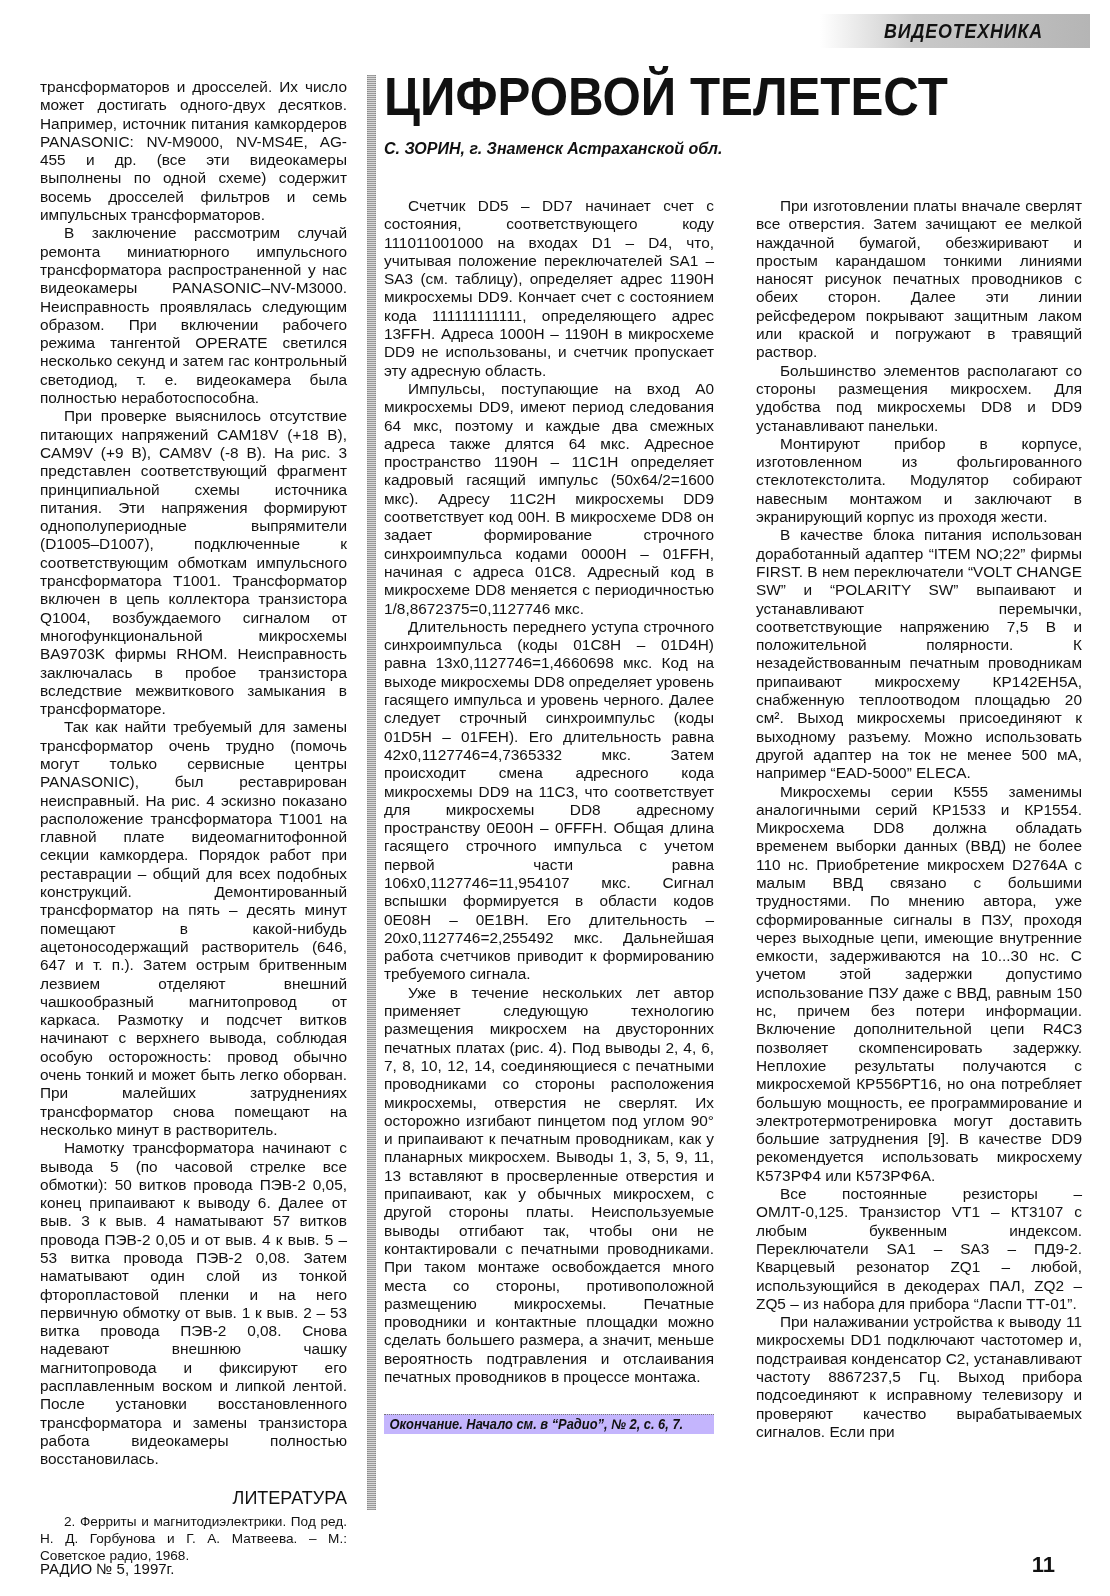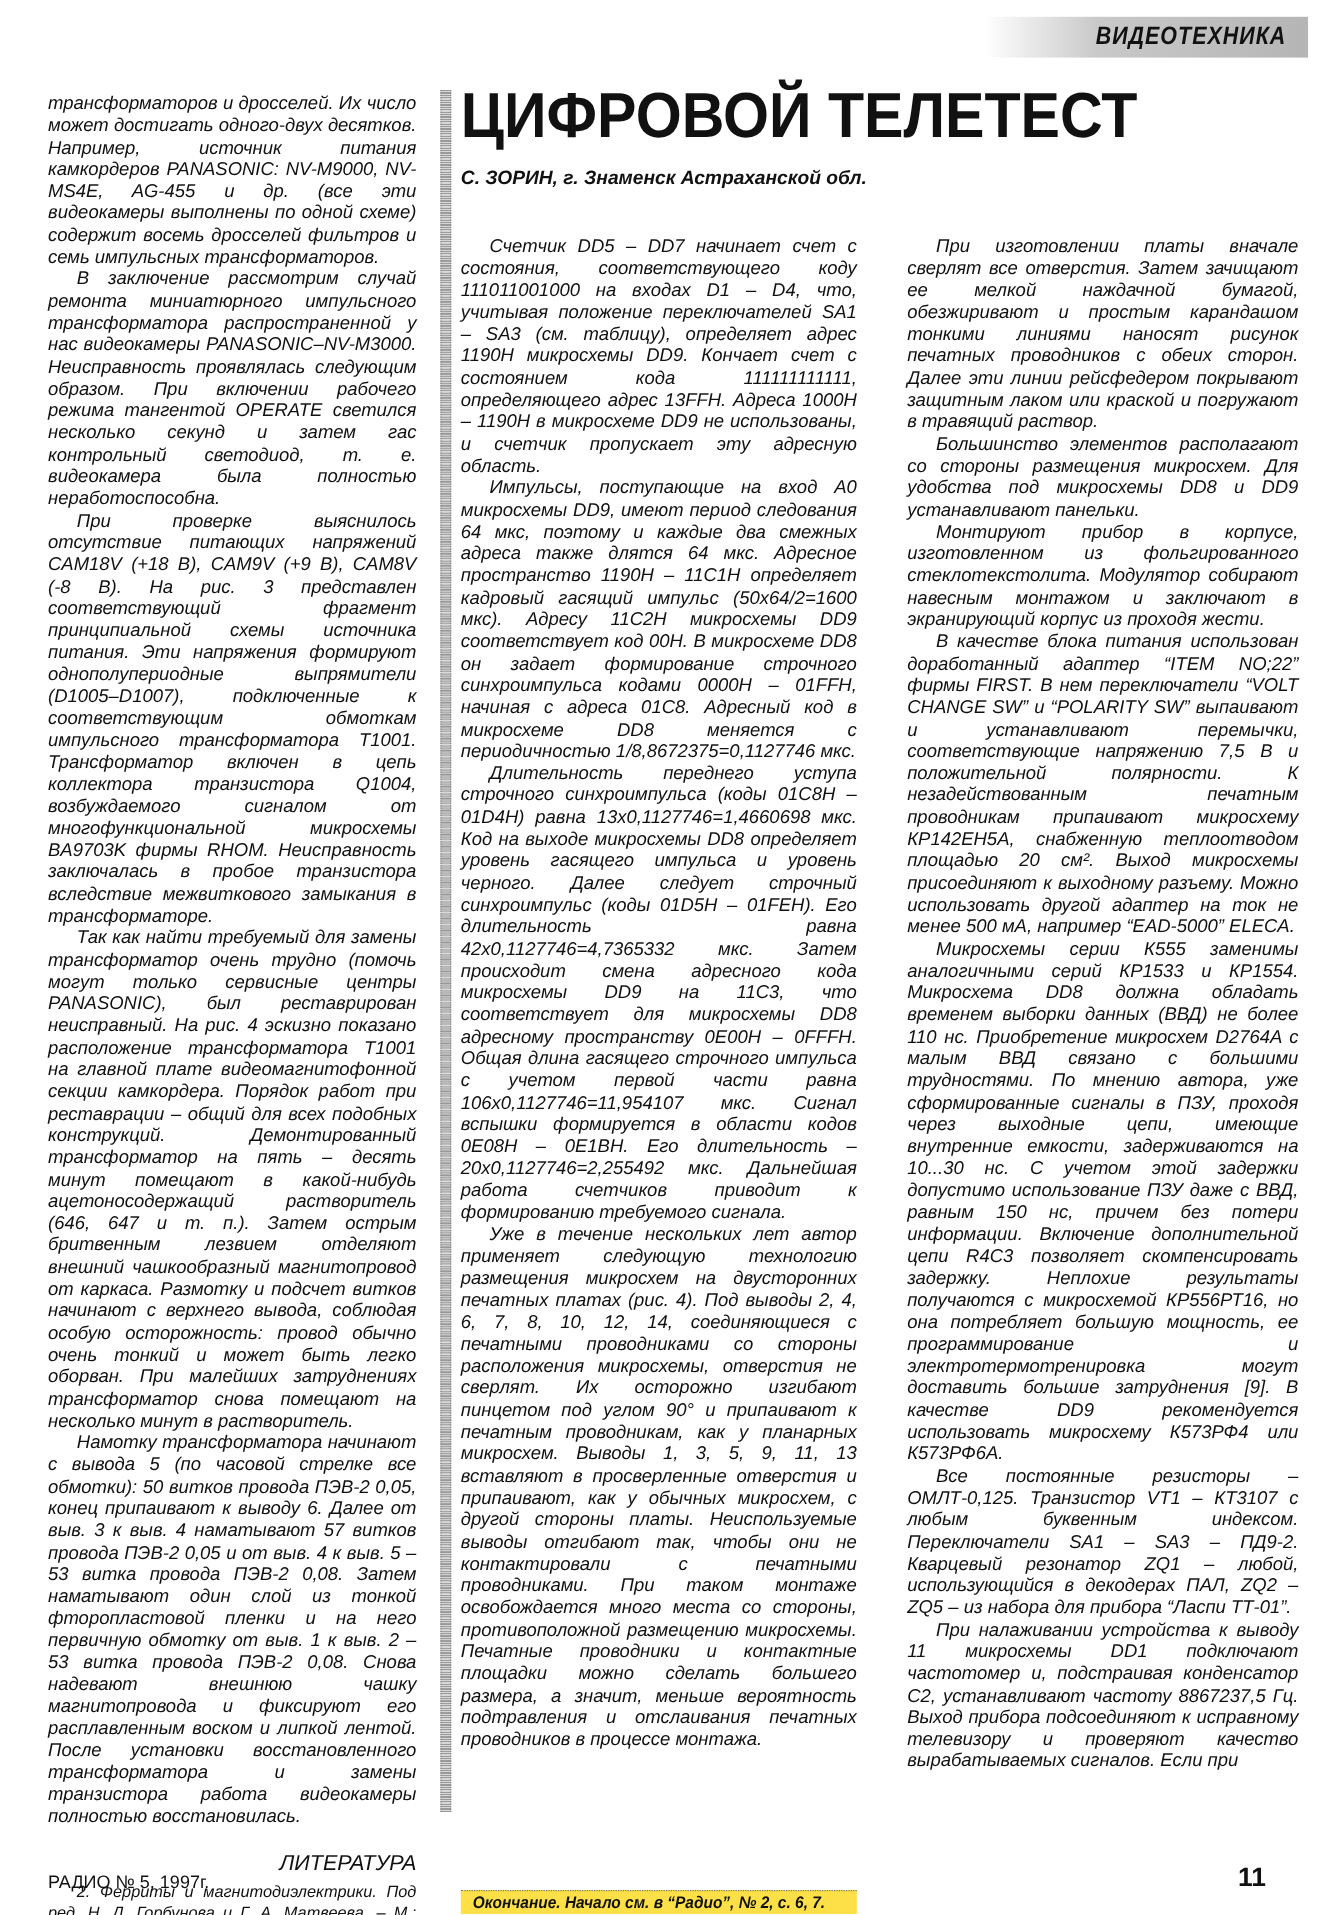--- a/index.html
+++ b/index.html
@@ -1,38 +1,38 @@
 <!DOCTYPE html>
 <html><head>
 <meta charset="utf-8">
 <style>
   html, body { margin: 0; padding: 0; background: #ffffff; }
   body { width: 1110px; height: 1596px; position: relative; overflow: hidden;
          font-family: "Liberation Sans", sans-serif; color: #111; }
   .section-tab { position: absolute; top: 14px; right: 20px; height: 34px; width: 270px;
          background: linear-gradient(90deg, rgba(180,180,180,0) 0%, #c9c9c9 35%, #b5b5b5 100%);
-         display: flex; align-items: center; justify-content: flex-end; padding-right: 18px; box-sizing: border-box; }
+         display: flex; align-items: center; justify-content: flex-end; padding-right: 47px; box-sizing: border-box; }
   .section-tab span { font-family: "Liberation Sans", sans-serif; font-weight: bold; font-style: italic;
          font-size: 21px; letter-spacing: 1px; color: #111; transform: scaleX(0.85); transform-origin: right center; }
   .col { position: absolute; font-size: 15.4px; line-height: 18.3px; text-align: justify; }
-  .col p { margin: 0; text-indent: 24px; hyphens: manual; font-style: italic; }
+  .col p { margin: 0; text-indent: 24px; hyphens: manual; }
   .col-left { left: 40px; top: 78px; width: 307px; }
   .col-mid { left: 384px; top: 197px; width: 330px; }
   .col-right { left: 756px; top: 197px; width: 326px; }
   .divider { position: absolute; left: 367px; top: 75px; width: 7px; height: 1435px;
          background: repeating-linear-gradient(0deg, #9a9a9a 0 1px, #d8d8d8 1px 2px);
          border-left: 1px dotted #888; border-right: 1px dotted #888; }
   .title { position: absolute; left: 384px; top: 66px; font-size: 53px; font-weight: bold;
          letter-spacing: 0px; transform: scaleX(0.93); transform-origin: left top; white-space: nowrap; }
   .byline { position: absolute; left: 384px; top: 140px; font-size: 16px; font-weight: bold; font-style: italic; white-space: nowrap; }
   .lit-heading { text-align: right; text-indent: 0 !important; margin: 20px 0 6px 0 !important; font-size: 18px; }
   .lit { font-size: 13.6px; line-height: 17px; }
   .lit b { font-weight: bold; }
-  .continuation { position: absolute; left: 384px; top: 1575px; width: 330px; height: 19px;
-         background: #fde047; border-top: 1px dotted #777; text-align: right; }
+  .continuation { position: absolute; left: 384px; top: 1414px; width: 330px; height: 19px;
+         background: #c4b5fd; border-top: 1px dotted #777; }
   .continuation span { display: block; font-size: 14px; font-weight: bold; font-style: italic;
          line-height: 19px; padding-left: 6px; white-space: nowrap; transform: scaleX(0.92); transform-origin: left center; }
   .footer-journal { position: absolute; left: 40px; top: 1560px; font-size: 15px; }
   .page-number { position: absolute; right: 55px; top: 1552px; font-size: 22px; font-weight: bold; }
 </style>
 </head>
 <body>
 
 <div class="section-tab">
   <span>ВИДЕОТЕХНИКА</span>

